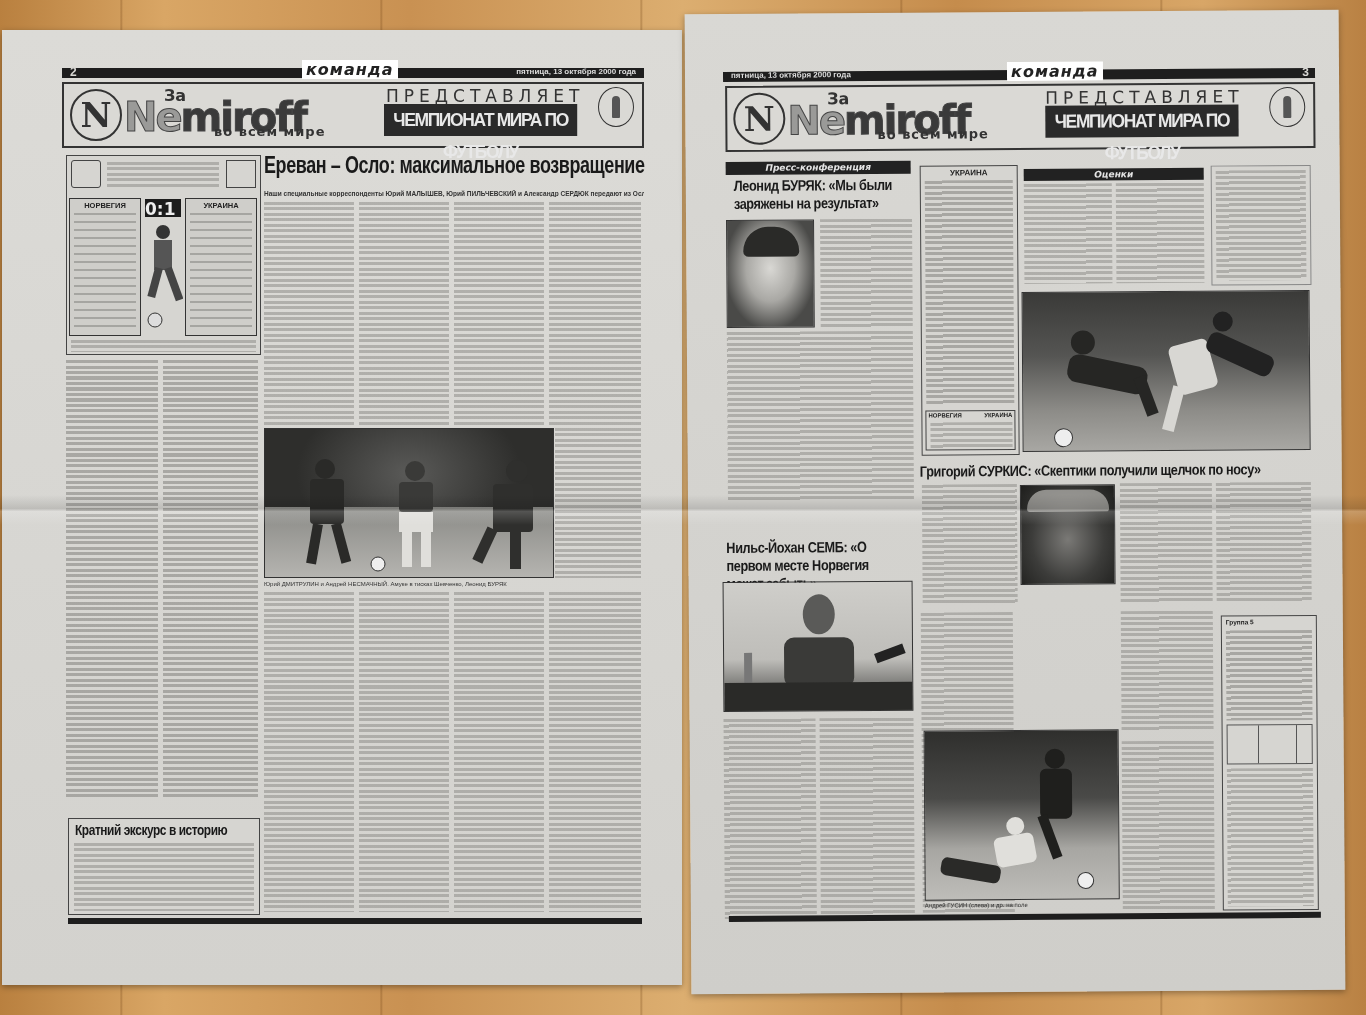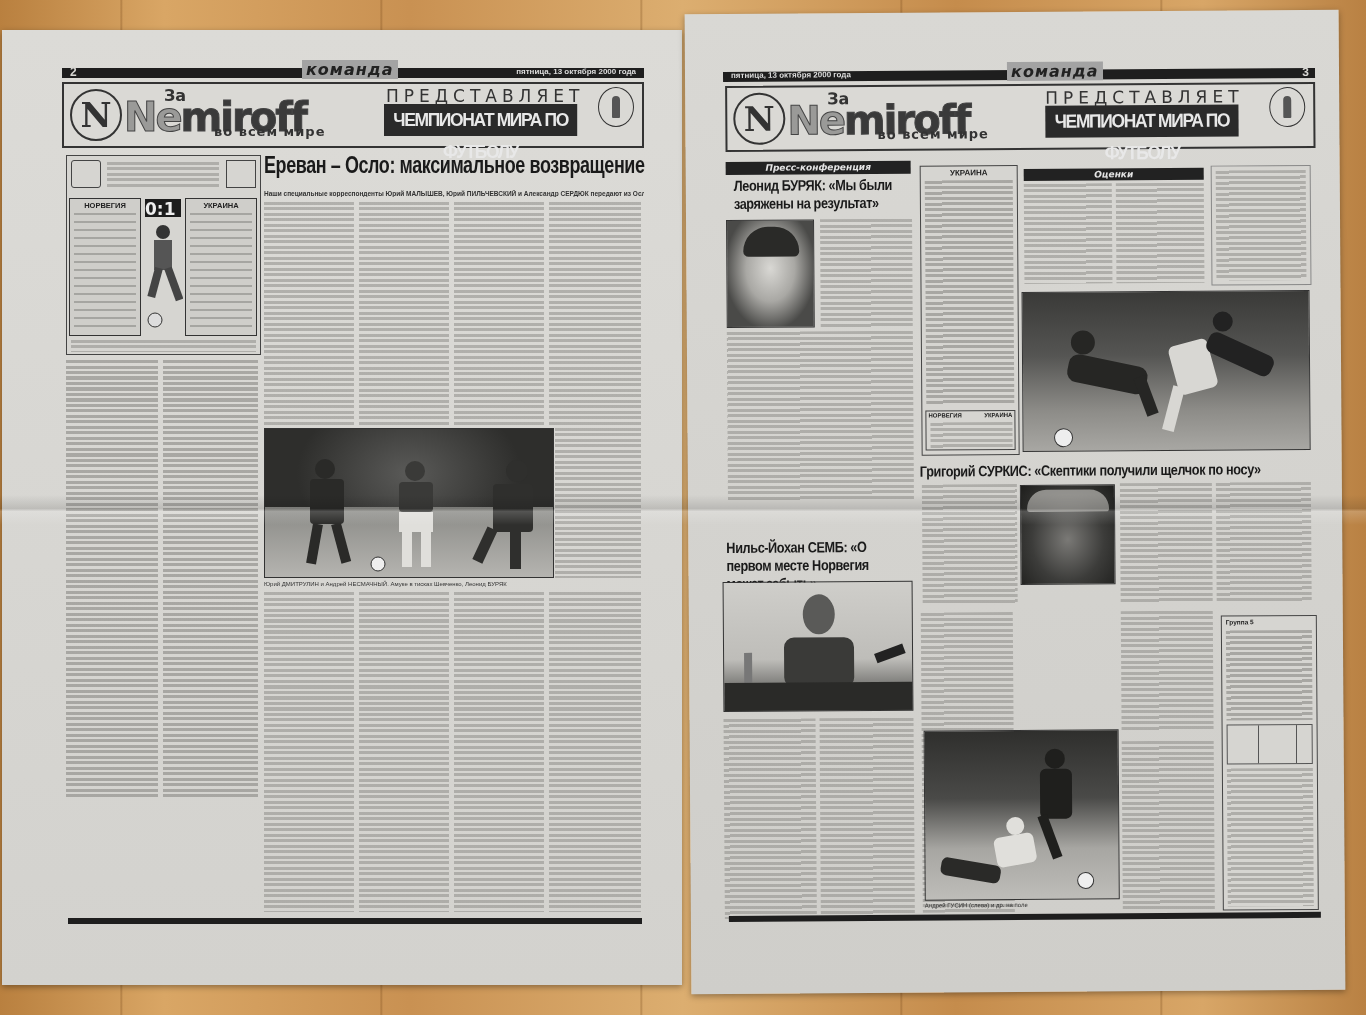--- a/index.html
+++ b/index.html
@@ -15,21 +15,21 @@
     position: absolute; background: #d7d6d2;
     box-shadow: 0 2px 6px rgba(0,0,0,0.35);
   }
   .page.left { left: 2px; top: 30px; width: 680px; height: 955px; background: linear-gradient(180deg,#dcdbd7,#d3d2ce); }
   .page.right { left: 688px; top: 12px; width: 654px; height: 980px; background: linear-gradient(180deg,#d9d8d4,#cfceca); transform: rotate(-0.4deg); }
   .fold { position: absolute; left: 0; top: 495px; width: 1366px; height: 30px;
     background: linear-gradient(180deg, rgba(0,0,0,0) 0%, rgba(0,0,0,0.12) 45%, rgba(255,255,255,0.18) 55%, rgba(0,0,0,0) 100%); pointer-events:none;}
 
   .topbar { position: absolute; height: 10px; background: #1e1e1e; }
   .topbar .pg { position: absolute; top: -3px; font: bold 12px "Liberation Sans", sans-serif; color:#d7d6d2; }
-  .topbar .brand { position: absolute; top: -8px; font: italic bold 16px "DejaVu Sans", sans-serif; color: #222; background: #a3a3a3; padding: 0 4px; letter-spacing: 1px; text-align: center; }
+  .topbar .brand { position: absolute; top: -8px; font: italic bold 16px "DejaVu Sans", sans-serif; color: #222; background: #ffffff; padding: 0 4px; letter-spacing: 1px; text-align: center; }
   .topbar .date { position: absolute; top: -1px; font: bold 8px "Liberation Sans", sans-serif; color:#ddd; }
 
   .banner { position: absolute; border: 2px solid #333; height: 66px; background:#dad9d5; }
   .banner .nlogo { position: absolute; left: 6px; top: 5px; width: 52px; height: 52px; border: 2px solid #333; border-radius: 50%;
     font: bold 34px "DejaVu Serif", serif; color: #333; text-align:center; line-height: 48px; }
   .banner .za { position: absolute; left: 100px; top: 2px; font: bold 16px "DejaVu Sans", sans-serif; color:#333; }
   .banner .nem { position: absolute; left: 60px; top: 10px; font: 900 40px "DejaVu Sans", sans-serif; letter-spacing: -2px; color: #9a9a98; -webkit-text-stroke: 1px #444; }
   .banner .nem b { color:#3a3a3a; }
   .banner .vsem { position: absolute; left: 150px; top: 40px; font: bold 13px "DejaVu Sans", sans-serif; color:#333; letter-spacing: 1px; }
   .banner .pred { position: absolute; left: 322px; top: 2px; font: 17px "DejaVu Sans", sans-serif; color:#333; letter-spacing: 5px; }
@@ -142,20 +142,24 @@
   </div>
   <div class="caption" style="left:262px; top:551px;">Юрий ДМИТРУЛИН и Андрей НЕСМАЧНЫЙ. Амуке в тисках Шевченко, Леонид БУРЯК</div>
 
   <div class="textcol" style="left:553px; top:398px; width:86px; height:150px;"></div>
 
   <div class="textcol" style="left:262px; top:562px; width:90px; height:320px;"></div>
   <div class="textcol" style="left:357px; top:562px; width:90px; height:320px;"></div>
   <div class="textcol" style="left:452px; top:562px; width:90px; height:320px;"></div>
   <div class="textcol" style="left:547px; top:562px; width:92px; height:320px;"></div>
 
+  <div class="box" style="left:66px; top:788px; width:192px; height:97px;">
+    <div class="headline" style="left:6px; top:3px; font-size:14px; transform:scaleX(0.85); white-space:nowrap;">Кратний экскурс в историю</div>
+    <div class="textcol" style="left:5px; top:24px; width:180px; height:68px;"></div>
+  </div>
 
   <div class="bottombar" style="left:66px; top:888px; width:574px;"></div>
 </div>
 
 <div class="page right">
   <div class="topbar" style="left:38px; top:58px; width:592px;">
     <span class="date" style="left:8px;">пятница, 13 октября 2000 года</span>
     <span class="brand" style="left:284px;">команда</span>
     <span class="pg" style="right:6px;">3</span>
   </div>

